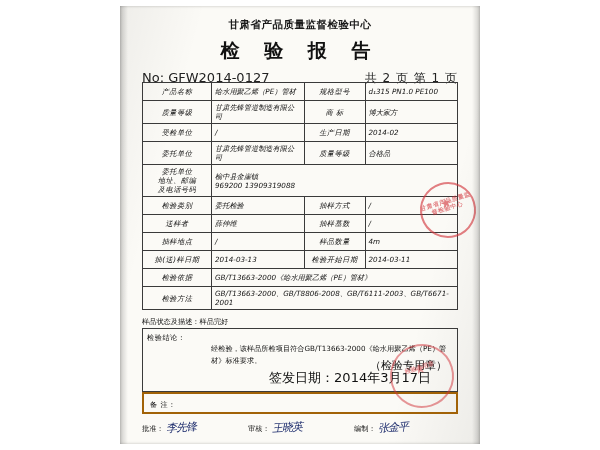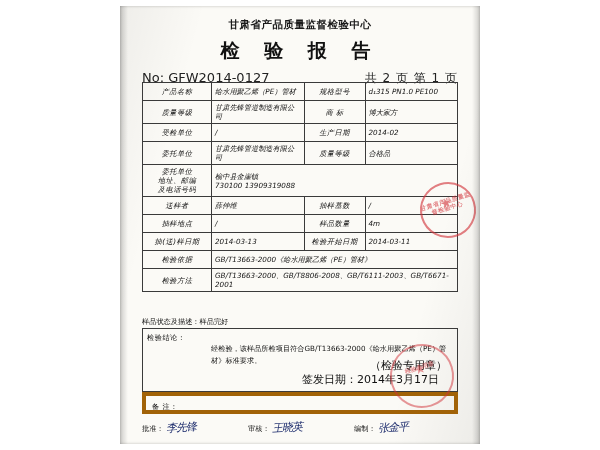--- a/index.html
+++ b/index.html
@@ -144,32 +144,32 @@
   }
   .seal-note {
     position: absolute;
     right: 10px;
     bottom: 18px;
     font-size: 11px;
     color: #111;
   }
   .issue-date {
     position: absolute;
-    right: 18px;
+    right: 26px;
     bottom: 4px;
-    font-size: 11px;
+    font-size: 13px;
     color: #111;
   }
   .remark-box {
     position: absolute;
     left: 22px;
     top: 386px;
     width: 316px;
     height: 22px;
-    border: 4px solid #a16207;
+    border: 2px solid #a16207;
     box-sizing: border-box;
     font-size: 7.2px;
     color: #111;
   }
   .remark-label {
     position: absolute;
     left: 6px;
     top: 6px;
     letter-spacing: 0.5px;
   }
@@ -287,21 +287,27 @@
         <td class="lbl">委托单位</td>
         <td class="val">甘肃先锋管道制造有限公司</td>
         <td class="lbl2">质量等级</td>
         <td class="val">合格品</td>
       </tr>
       <tr>
         <td class="lbl tall2 two-line" style="white-space:pre-line;">委托单位
 地址、邮编
 及电话号码</td>
         <td class="val tall2 two-line" colspan="3" style="white-space:pre-line;">榆中县金崖镇
-730100    13909319088</td>
+969200    13909319088</td>
+      </tr>
+      <tr>
+        <td class="lbl">检验类别</td>
+        <td class="val">委托检验</td>
+        <td class="lbl2">抽样方式</td>
+        <td class="val">/</td>
       </tr>
       <tr>
         <td class="lbl">送样者</td>
         <td class="val">薛仲维</td>
         <td class="lbl2">抽样基数</td>
         <td class="val">/</td>
       </tr>
       <tr>
         <td class="lbl">抽样地点</td>
         <td class="val">/</td>

